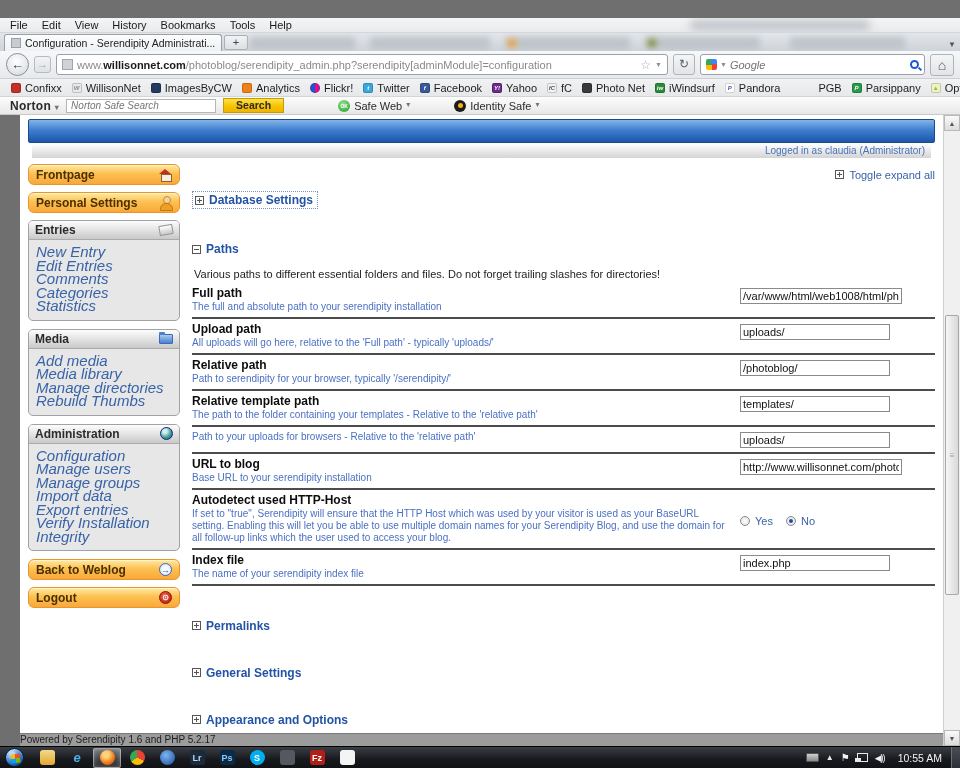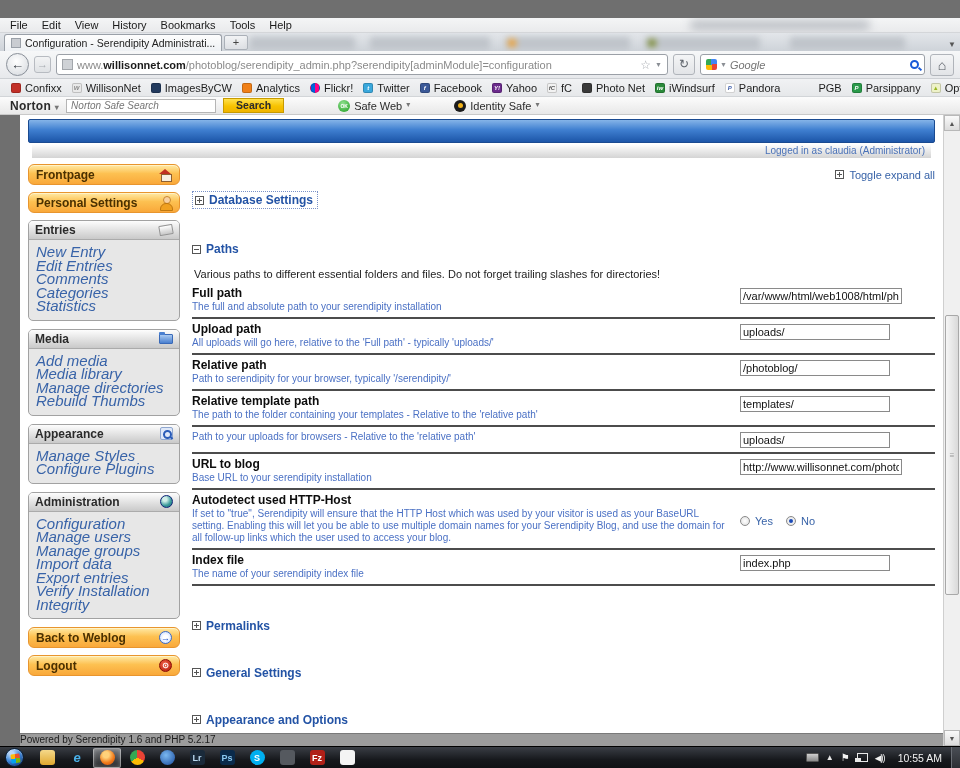--- a/index.html
+++ b/index.html
@@ -317,30 +317,20 @@
                 <span class="fold"></span>
               </div>
             <div class="spanel-b">
               <a class="slink">Add media</a>
               <a class="slink">Media library</a>
               <a class="slink">Manage directories</a>
               <a class="slink">Rebuild Thumbs</a>
             </div>
           </div>
 
-          <div class="spanel">
-            <div class="spanel-h">
-                <span>Appearance</span>
-                <span class="mag"></span>
-              </div>
-            <div class="spanel-b">
-              <a class="slink">Manage Styles</a>
-              <a class="slink">Configure Plugins</a>
-            </div>
-          </div>
 
           <div class="spanel">
             <div class="spanel-h">
                 <span>Administration</span>
                 <span class="globe"></span>
               </div>
             <div class="spanel-b">
               <a class="slink">Configuration</a>
               <a class="slink">Manage users</a>
               <a class="slink">Manage groups</a>

